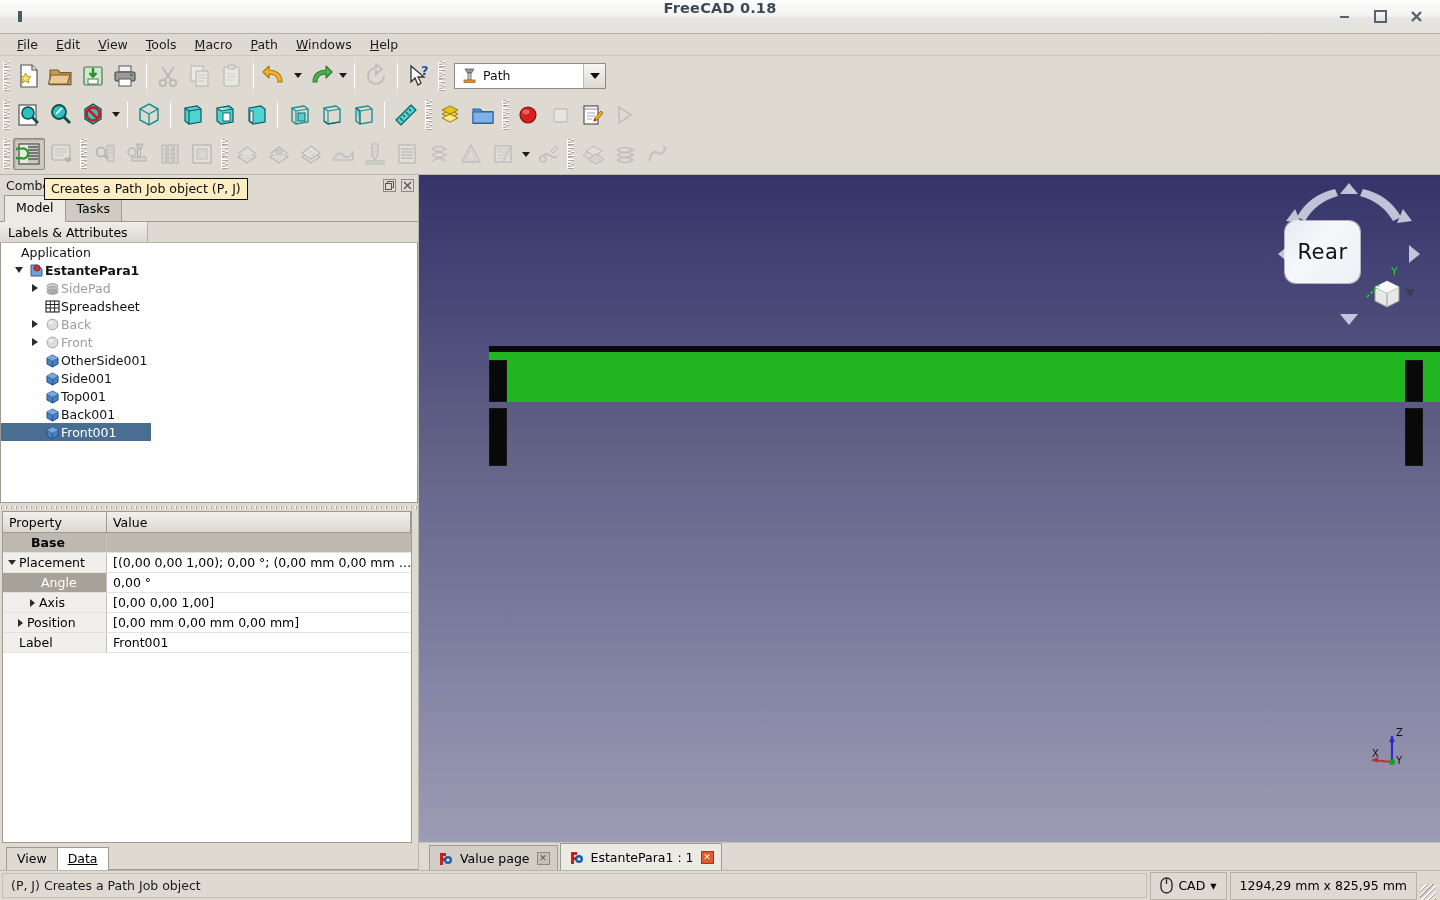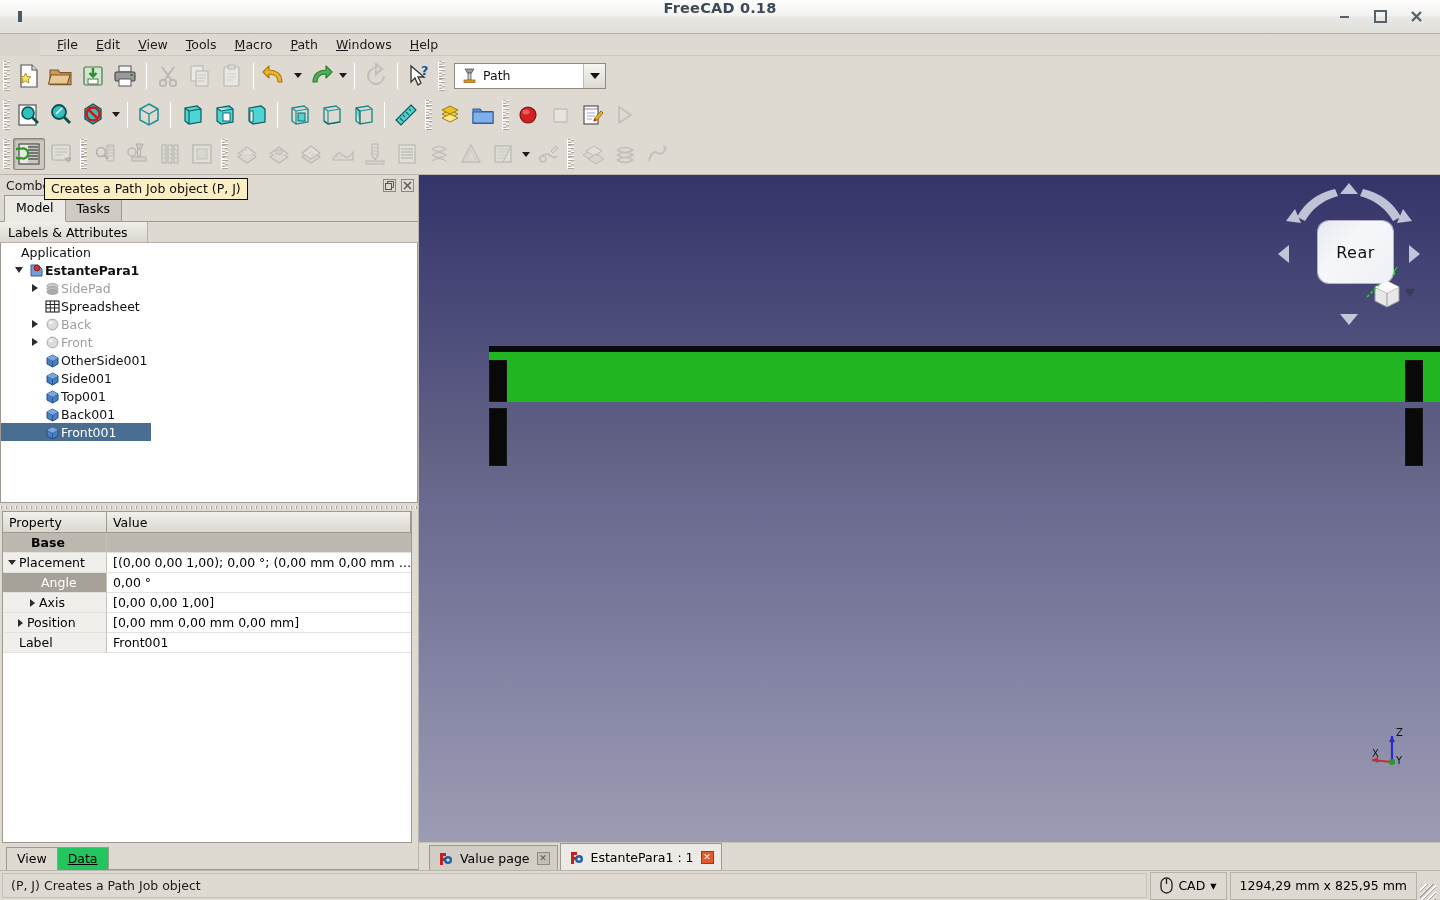--- a/index.html
+++ b/index.html
@@ -33,21 +33,20 @@
             display: flex; align-items: center; justify-content: center; }
   .tb-min::after { content: ""; width: 9px; height: 2px; background: #556270; display: block; }
   .tb-max::after { content: ""; width: 9px; height: 9px; border: 2px solid #556270; display: block; }
   .tb-close { color: #556270; font-size: 13px; line-height: 1; font-family: "DejaVu Sans", sans-serif; }
 
   
   .menubar {
     height: 22px; flex: 0 0 22px; background: #dedad2;
     display: flex; align-items: center; padding-left: 8px;
     border-bottom: 1px solid #cdc8bf;
-    margin-left: 40px;
   }
   .menu-item { padding: 2px 9px; font-size: 12.5px; color: #1b1b1b; cursor: pointer; }
   .menu-item u { text-decoration: underline; }
 
   
   .toolbars { background: #dedad2; border-bottom: 1px solid #b9b5ac; }
   .tbrow { display: flex; align-items: center; height: 39px; }
   .tbrow.r2 { height: 40px; }
   .grip { width: 7px; height: 30px; margin: 0 3px; flex: 0 0 7px;
           background-image: repeating-linear-gradient(to bottom, #ffffff 0 1px, #aaa49a 1px 2px, transparent 2px 4px);
@@ -141,38 +140,38 @@
   .pexp { width: 14px; flex: 0 0 14px; display: flex; align-items: center; justify-content: center; }
   .pexp.closed::after { content: ""; border-top: 4px solid transparent; border-bottom: 4px solid transparent;
                         border-left: 5px solid #2b2b2b; }
   .pexp.open::after { content: ""; border-left: 4px solid transparent; border-right: 4px solid transparent;
                       border-top: 5px solid #2b2b2b; }
   .bottom-tabs { height: 27px; flex: 0 0 27px; display: flex; align-items: flex-end;
                  padding: 0 0 0 6px; background: #dedad2; }
   .btab { padding: 3px 10px 4px; font-size: 12.5px; border: 1px solid #9e9a92;
           border-bottom: none; margin-right: -1px; cursor: pointer; }
   .btab.active { background: #dedad2; }
-  .btab.inactive { background: #22c55e; text-decoration: underline; }
+  .btab.inactive { background: #ffffff; text-decoration: underline; }
   .btab-fill { flex: 1; border-bottom: 1px solid #9e9a92; height: 1px; }
 
   
   .viewwrap { flex: 1; display: flex; flex-direction: column; min-width: 0; background: #dedad2; }
   .view3d { flex: 1; position: relative; overflow: hidden;
             background: linear-gradient(to bottom, #34346a 0%, #4e4e7c 24%, #636387 42%,
                         #6b6b91 50%, #7a7a9c 66%, #8d8dab 84%, #9c9cb4 100%); }
   .shape-top-edge { position: absolute; left: 70px; top: 171px; width: 1000px; height: 6px; background: #0a0a0a; }
   .shape-green { position: absolute; left: 70px; top: 177px; width: 1000px; height: 50px; background: #22b522; }
   .blk { position: absolute; background: #090909; border: 1px solid #161616; }
   .navcube { position: absolute; right: 17px; top: 4px; width: 148px; height: 150px; }
   .ncface {
-    position: absolute; left: 43px; top: 42px; width: 75px; height: 62px;
+    position: absolute; left: 10px; top: 42px; width: 75px; height: 62px;
     background: linear-gradient(135deg,#e8eaf0 0%,#f6f7fa 40%,#eef0f5 100%);
     border-radius: 11px; box-shadow: 0 0 0 1px rgba(255,255,255,.6);
     display: flex; align-items: center; justify-content: center;
-    font-size: 16px; color: #111; letter-spacing: .5px; cursor: pointer;
+    font-size: 21px; color: #111; letter-spacing: .5px; cursor: pointer;
   }
   .axiscross { position: absolute; right: 22px; bottom: 72px; width: 52px; height: 48px; }
 
   
   .doctabs { height: 28px; flex: 0 0 28px; display: flex; align-items: flex-end;
              padding-left: 10px; background: #dedad2; border-top: 1px solid #c6c2ba; }
   .dtab { height: 25px; display: flex; align-items: center; gap: 7px; padding: 0 7px 0 8px;
           font-size: 12.5px; border: 1px solid #9e9a92; border-bottom: none;
           margin-right: 2px; cursor: pointer; }
   .dtab.inactive { background: #d2cec6; }

